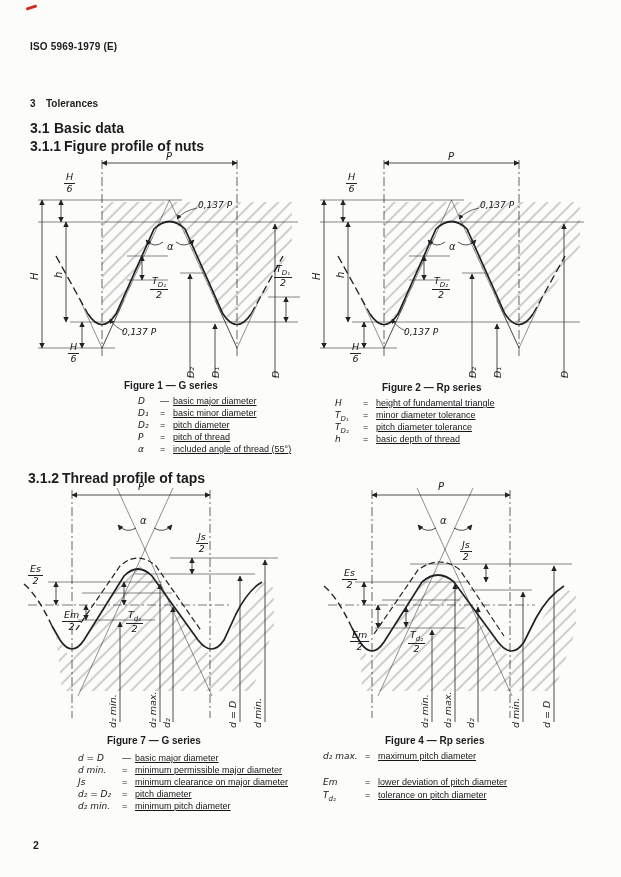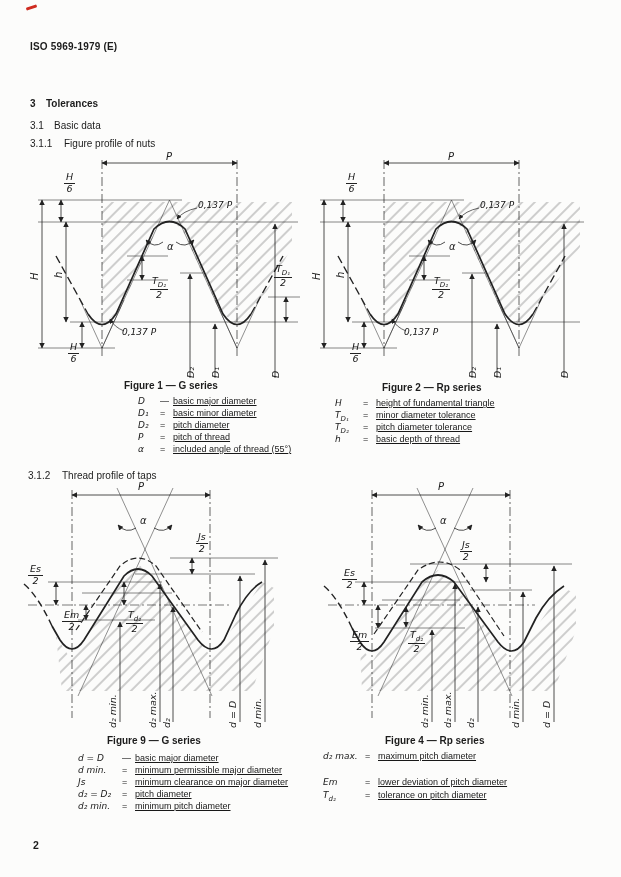--- a/index.html
+++ b/index.html
@@ -1,21 +1,21 @@
 <!DOCTYPE html>
 <html><head>
 <meta charset="utf-8">
 <style>
   html,body{margin:0;padding:0;background:#e8e8e8;}
   .page{position:relative;width:621px;height:877px;background:#fcfcfb;overflow:hidden;
         font-family:"Liberation Sans",sans-serif;color:#1c1c1c;}
   .abs{position:absolute;white-space:nowrap;}
   .hdr{font-weight:bold;font-size:10px;letter-spacing:.2px;}
   .h1{font-weight:bold;font-size:10px;}
-  .h2{font-weight:normal;font-size:10px;}
+  .h2{font-weight:bold;font-size:14px;}
   .num{display:inline-block;}
   .n16{width:16px;} .n24{width:24px;} .n34{width:34px;}
   .cap{font-weight:bold;font-size:10px;}
   .pgnum{font-weight:bold;font-size:10.5px;}
   .fig{position:absolute;}
   .fig svg{position:absolute;left:0;top:0;}
   .st{font:italic 10px "DejaVu Sans",sans-serif;fill:#1c1c1c;}
   .sm{font-size:9.5px;}
   .fr{position:absolute;text-align:center;font:italic 9.5px "DejaVu Sans",sans-serif;
       color:#141414;line-height:1.15;}
@@ -248,21 +248,21 @@
       <text class="st sm" transform="rotate(-90 154 250)" x="154" y="250">d₂</text>
       <text class="st sm" transform="rotate(-90 199 250)" x="199" y="250">d min.</text>
       <text class="st sm" transform="rotate(-90 230 250)" x="230" y="250">d = D</text>
     </svg>
     <div class="fr" style="left:140px;top:62px"><span class="fn">Js</span><span>2</span></div>
     <div class="fr" style="left:22px;top:90px"><span class="fn">Es</span><span>2</span></div>
     <div class="fr" style="left:30px;top:152px"><span class="fn">Em</span><span>2</span></div>
     <div class="fr" style="left:88px;top:152px"><span class="fn"><span>T</span><sub>d₂</sub></span><span>2</span></div>
   </div>
 
-  <div class="abs cap" style="left:107px;top:735px">Figure 9 — G series</div>
+  <div class="abs cap" style="left:107px;top:735px">Figure 7 — G series</div>
   <div class="abs cap" style="left:385px;top:735px">Figure 4 — Rp series</div>
 
   <div class="lrow" style="left:78px;top:753px"><span class="lsym s44"><span>d = D</span><sub></sub></span><span class="leq">—</span><span class="ldesc">basic major diameter</span></div>
   <div class="lrow" style="left:78px;top:765px"><span class="lsym s44"><span>d min.</span><sub></sub></span><span class="leq">=</span><span class="ldesc">minimum permissible major diameter</span></div>
   <div class="lrow" style="left:78px;top:777px"><span class="lsym s44"><span>Js</span><sub></sub></span><span class="leq">=</span><span class="ldesc">minimum clearance on major diameter</span></div>
   <div class="lrow" style="left:78px;top:789px"><span class="lsym s44"><span>d₂ = D₂</span><sub></sub></span><span class="leq">=</span><span class="ldesc">pitch diameter</span></div>
   <div class="lrow" style="left:78px;top:801px"><span class="lsym s44"><span>d₂ min.</span><sub></sub></span><span class="leq">=</span><span class="ldesc">minimum pitch diameter</span></div>
 
   <div class="lrow" style="left:323px;top:751px"><span class="lsym s40"><span>d₂ max.</span><sub></sub></span><span class="leq">=</span><span class="ldesc">maximum pitch diameter</span></div>
   <div class="lrow" style="left:323px;top:777px"><span class="lsym s40"><span>Em</span><sub></sub></span><span class="leq">=</span><span class="ldesc">lower deviation of pitch diameter</span></div>

